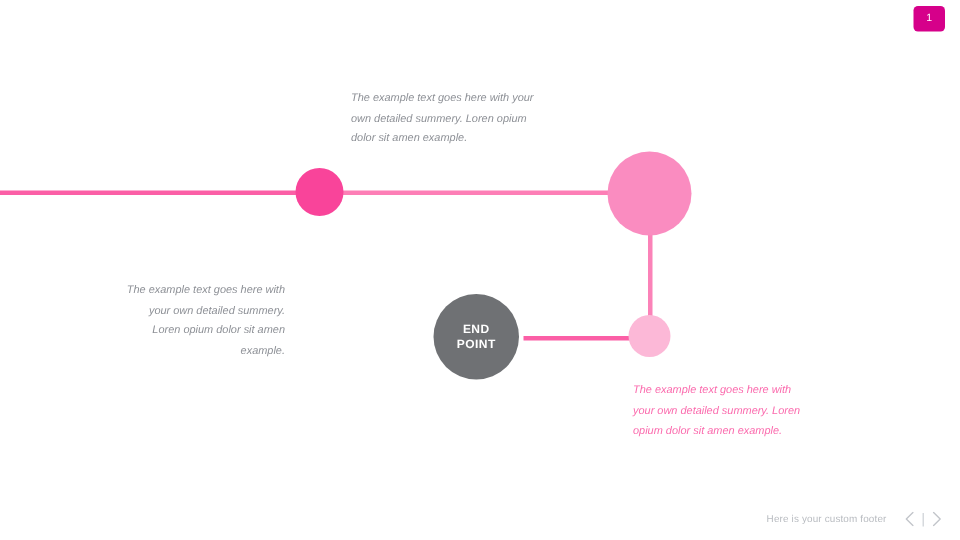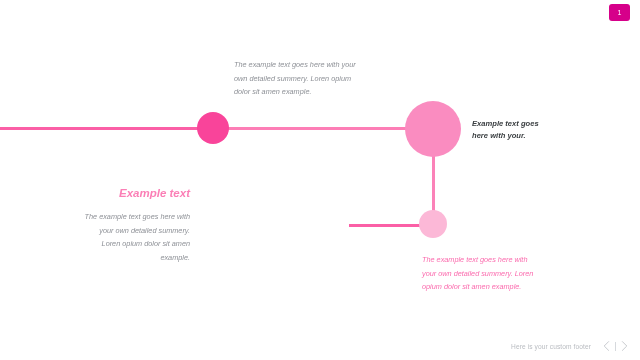--- a/index.html
+++ b/index.html
@@ -213,27 +213,31 @@
 
   <div class="line line-left"></div>
   <div class="line line-mid"></div>
   <div class="line line-vertical"></div>
   <div class="line line-endpoint"></div>
 
   <div class="node node-small"></div>
   <div class="node node-large"></div>
   <div class="node node-light"></div>
 
+  <div class="node node-endpoint">
+    <div class="endpoint-label">
+      <span>END</span><br>
+      <span>POINT</span>
+    </div>
+  </div>
 
   <div class="txt txt-top body-gray">The example text goes here with your own detailed summery. Loren opium dolor sit amen example.</div>
 
-  <div class="txt txt-right-bold">Example text goes here with your.</div>
 
   <div class="txt txt-left-block">
-    <div class="heading-pink">Example text</div>
     <div class="body-gray">The example text goes here with your own detailed summery. Loren opium dolor sit amen example.</div>
   </div>
 
   <div class="txt txt-bottom-pink body-pink">The example text goes here with your own detailed summery. Loren opium dolor sit amen example.</div>
 
   <div class="footer">
     <div class="footer-text">Here is your custom footer</div>
     <div class="footer-nav">
       <div class="nav-chevron">
         <svg width="7" height="10" viewBox="0 0 7 10" aria-hidden="true">

